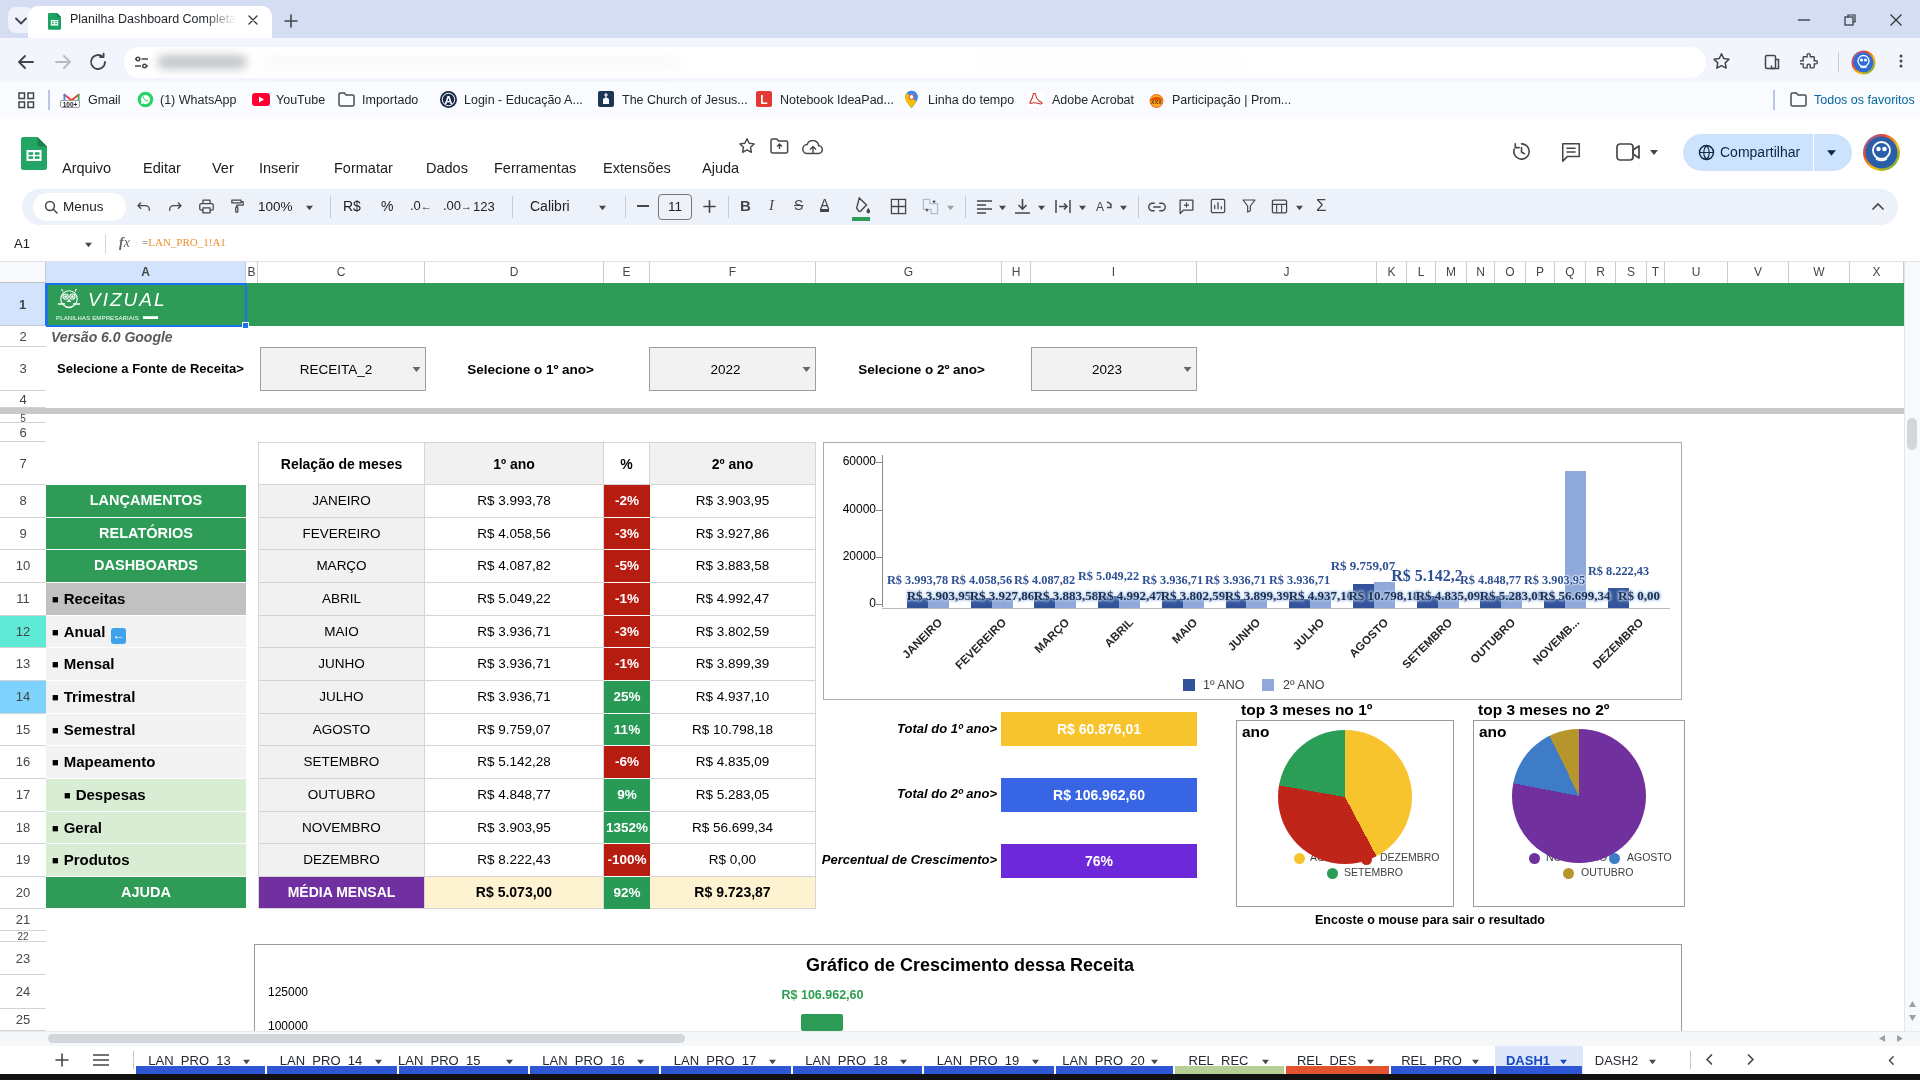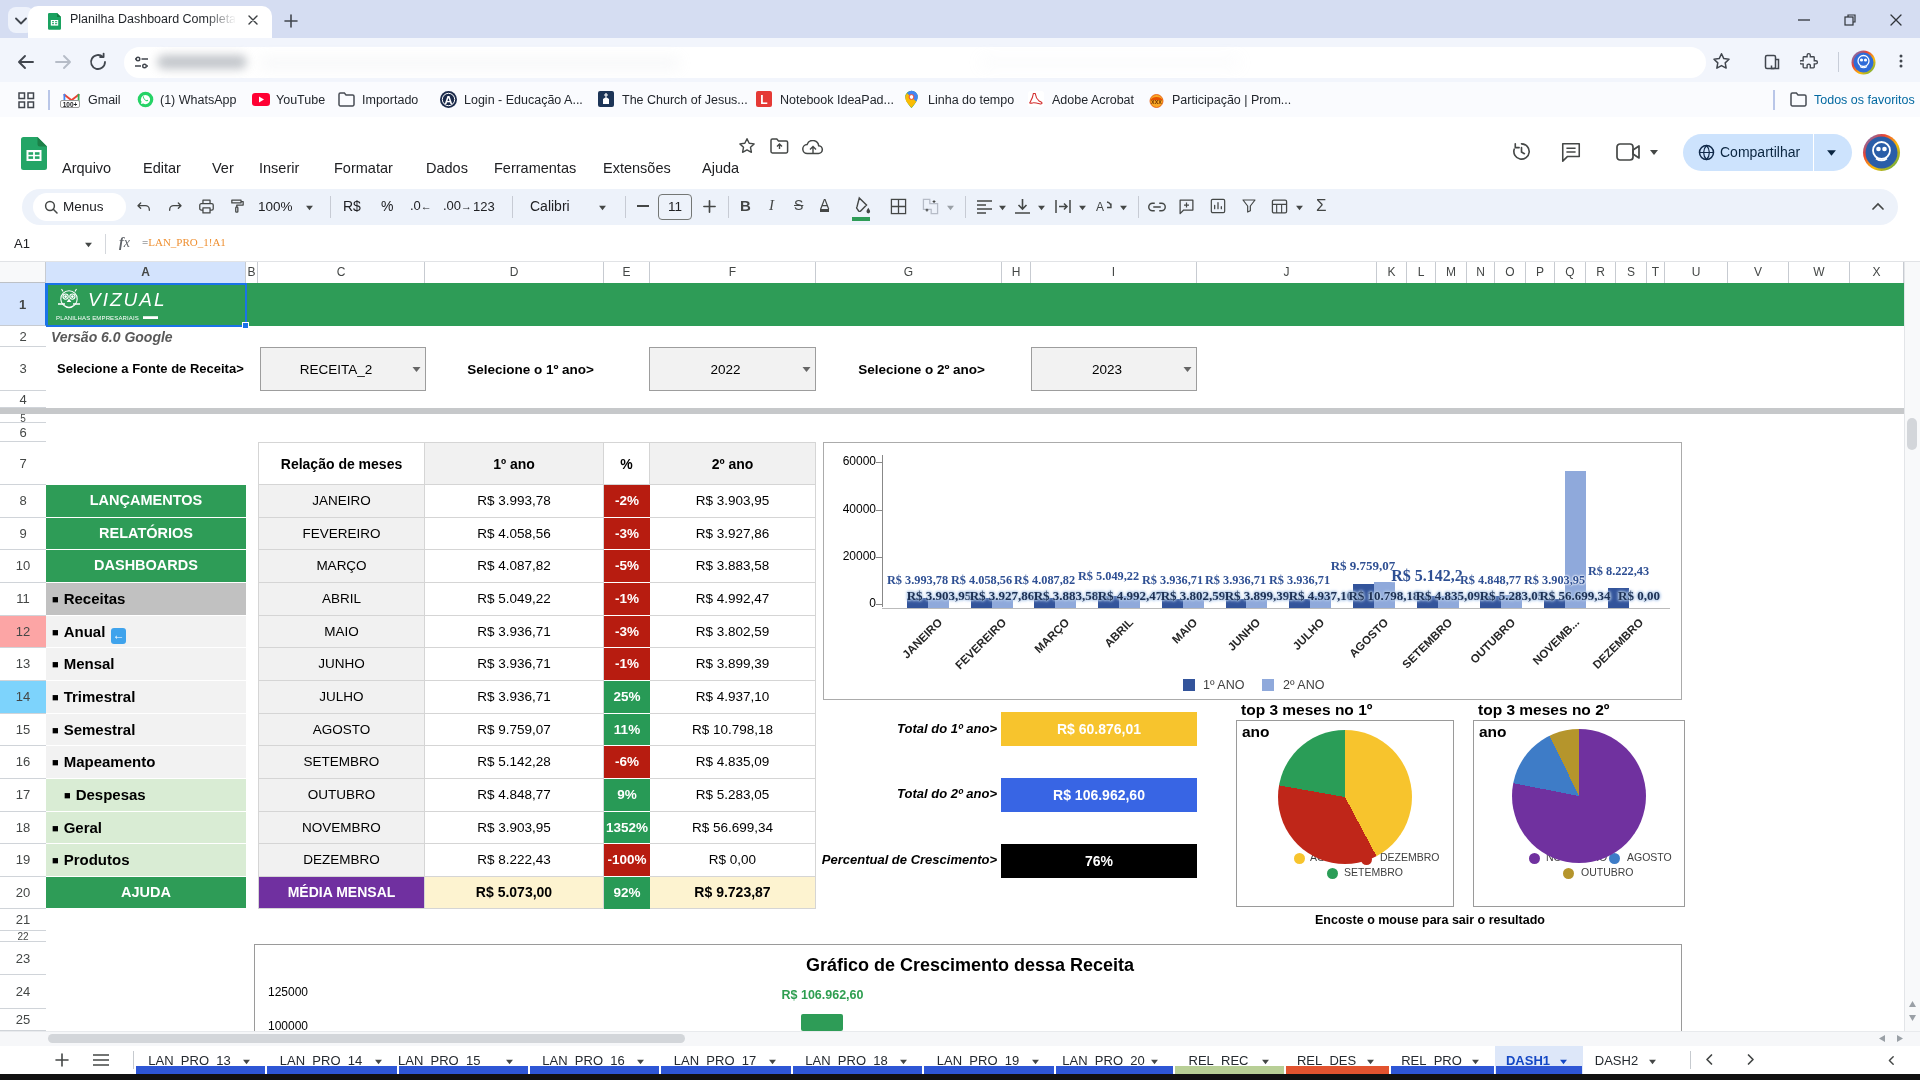--- a/index.html
+++ b/index.html
@@ -400,21 +400,21 @@
 <div class="abs" style="left:0;top:326px;width:46px;height:21.0px;background:#fff;border-bottom:1px solid #d0d4d9;font-size:13px;color:#444746;text-align:center;line-height:21.0px">2</div>
 <div class="abs" style="left:0;top:347px;width:46px;height:44.0px;background:#fff;border-bottom:1px solid #d0d4d9;font-size:13px;color:#444746;text-align:center;line-height:44.0px">3</div>
 <div class="abs" style="left:0;top:391px;width:46px;height:17.0px;background:#fff;border-bottom:1px solid #d0d4d9;font-size:13px;color:#444746;text-align:center;line-height:17.0px">4</div>
 <div class="abs" style="left:0;top:414px;width:46px;height:9.0px;background:#fff;border-bottom:1px solid #d0d4d9;font-size:10px;color:#444746;text-align:center;line-height:9.0px">5</div>
 <div class="abs" style="left:0;top:423px;width:46px;height:19.0px;background:#fff;border-bottom:1px solid #d0d4d9;font-size:13px;color:#444746;text-align:center;line-height:19.0px">6</div>
 <div class="abs" style="left:0;top:442px;width:46px;height:43.0px;background:#fff;border-bottom:1px solid #d0d4d9;font-size:13px;color:#444746;text-align:center;line-height:43.0px">7</div>
 <div class="abs" style="left:0;top:485.0px;width:46px;height:32.7px;background:#fff;border-bottom:1px solid #d0d4d9;font-size:13px;color:#444746;text-align:center;line-height:32.7px">8</div>
 <div class="abs" style="left:0;top:517.67px;width:46px;height:32.7px;background:#fff;border-bottom:1px solid #d0d4d9;font-size:13px;color:#444746;text-align:center;line-height:32.7px">9</div>
 <div class="abs" style="left:0;top:550.3399999999999px;width:46px;height:32.7px;background:#fff;border-bottom:1px solid #d0d4d9;font-size:13px;color:#444746;text-align:center;line-height:32.7px">10</div>
 <div class="abs" style="left:0;top:583.0099999999999px;width:46px;height:32.7px;background:#fff;border-bottom:1px solid #d0d4d9;font-size:13px;color:#444746;text-align:center;line-height:32.7px">11</div>
-<div class="abs" style="left:0;top:615.6799999999998px;width:46px;height:32.7px;background:#fca5a5;border-bottom:1px solid #d0d4d9;font-size:13px;color:#444746;text-align:center;line-height:32.7px">12</div>
+<div class="abs" style="left:0;top:615.6799999999998px;width:46px;height:32.7px;background:#5eead4;border-bottom:1px solid #d0d4d9;font-size:13px;color:#444746;text-align:center;line-height:32.7px">12</div>
 <div class="abs" style="left:0;top:648.3499999999998px;width:46px;height:32.7px;background:#fff;border-bottom:1px solid #d0d4d9;font-size:13px;color:#444746;text-align:center;line-height:32.7px">13</div>
 <div class="abs" style="left:0;top:681.0199999999998px;width:46px;height:32.7px;background:#7dd3fc;border-bottom:1px solid #d0d4d9;font-size:13px;color:#444746;text-align:center;line-height:32.7px">14</div>
 <div class="abs" style="left:0;top:713.6899999999997px;width:46px;height:32.7px;background:#fff;border-bottom:1px solid #d0d4d9;font-size:13px;color:#444746;text-align:center;line-height:32.7px">15</div>
 <div class="abs" style="left:0;top:746.3599999999997px;width:46px;height:32.7px;background:#fff;border-bottom:1px solid #d0d4d9;font-size:13px;color:#444746;text-align:center;line-height:32.7px">16</div>
 <div class="abs" style="left:0;top:779.0299999999996px;width:46px;height:32.7px;background:#fff;border-bottom:1px solid #d0d4d9;font-size:13px;color:#444746;text-align:center;line-height:32.7px">17</div>
 <div class="abs" style="left:0;top:811.6999999999996px;width:46px;height:32.7px;background:#fff;border-bottom:1px solid #d0d4d9;font-size:13px;color:#444746;text-align:center;line-height:32.7px">18</div>
 <div class="abs" style="left:0;top:844.3699999999995px;width:46px;height:32.7px;background:#fff;border-bottom:1px solid #d0d4d9;font-size:13px;color:#444746;text-align:center;line-height:32.7px">19</div>
 <div class="abs" style="left:0;top:877px;width:46px;height:32.0px;background:#fff;border-bottom:1px solid #d0d4d9;font-size:13px;color:#444746;text-align:center;line-height:32.0px">20</div>
 <div class="abs" style="left:0;top:909px;width:46px;height:22.0px;background:#fff;border-bottom:1px solid #d0d4d9;font-size:13px;color:#444746;text-align:center;line-height:22.0px">21</div>
 <div class="abs" style="left:0;top:931px;width:46px;height:11.0px;background:#fff;border-bottom:1px solid #d0d4d9;font-size:10px;color:#444746;text-align:center;line-height:11.0px">22</div>
@@ -607,21 +607,21 @@
 <div class="abs" style="left:1183px;top:679px;width:12px;height:12px;background:#33549b"></div>
 <div class="abs" style="left:1203px;top:678px;height:15px;font-size:12.5px;color:#404040">1º ANO</div>
 <div class="abs" style="left:1262px;top:679px;width:12px;height:12px;background:#8fa9db"></div>
 <div class="abs" style="left:1283px;top:678px;height:15px;font-size:12.5px;color:#404040">2º ANO</div>
 
 <div class="abs" style="left:700px;top:721px;width:297px;height:18px;font-size:13px;font-weight:bold;font-style:italic;color:#000;text-align:right">Total do 1º ano&gt;</div>
 <div class="abs" style="left:1001px;top:712px;width:196px;height:34px;background:#f7c42d;color:#fff;font-weight:bold;font-size:14px;text-align:center;line-height:34px">R$ 60.876,01</div>
 <div class="abs" style="left:700px;top:786px;width:297px;height:18px;font-size:13px;font-weight:bold;font-style:italic;color:#000;text-align:right">Total do 2º ano&gt;</div>
 <div class="abs" style="left:1001px;top:778px;width:196px;height:34px;background:#3865e4;color:#fff;font-weight:bold;font-size:14px;text-align:center;line-height:34px">R$ 106.962,60</div>
 <div class="abs" style="left:700px;top:852px;width:297px;height:18px;font-size:13px;font-weight:bold;font-style:italic;color:#000;text-align:right">Percentual de Crescimento&gt;</div>
-<div class="abs" style="left:1001px;top:844px;width:196px;height:34px;background:#000000;color:#fff;font-weight:bold;font-size:14px;text-align:center;line-height:34px">76%</div>
+<div class="abs" style="left:1001px;top:844px;width:196px;height:34px;background:#6d28d9;color:#fff;font-weight:bold;font-size:14px;text-align:center;line-height:34px">76%</div>
 
 <div class="abs" style="left:1241px;top:701px;height:20px;font-size:15.5px;font-weight:bold;color:#000;white-space:nowrap;z-index:3">top 3 meses no 1º</div>
 <div class="abs" style="left:1236px;top:720px;width:218px;height:187px;background:#fff;border:1px solid #9a9a9a"></div>
 <div class="abs" style="left:1242px;top:723px;height:20px;font-size:15.5px;font-weight:bold;color:#000;z-index:3">ano</div>
 <div class="abs" style="left:1294px;top:853px;width:11px;height:11px;border-radius:50%;background:#f7c42d;z-index:1"></div>
 <div class="abs" style="left:1310px;top:851px;height:13px;font-size:10.5px;color:#404040;z-index:1">AGOSTO</div>
 <div class="abs" style="left:1361px;top:854px;width:11px;height:11px;border-radius:50%;background:#bf2619;z-index:1"></div>
 <div class="abs" style="left:1380px;top:851px;height:13px;font-size:10.5px;color:#404040;z-index:1">DEZEMBRO</div>
 <div class="abs" style="left:1327px;top:868px;width:11px;height:11px;border-radius:50%;background:#2a9d57;z-index:1"></div>
 <div class="abs" style="left:1344px;top:866px;height:13px;font-size:10.5px;color:#404040;z-index:1">SETEMBRO</div>

